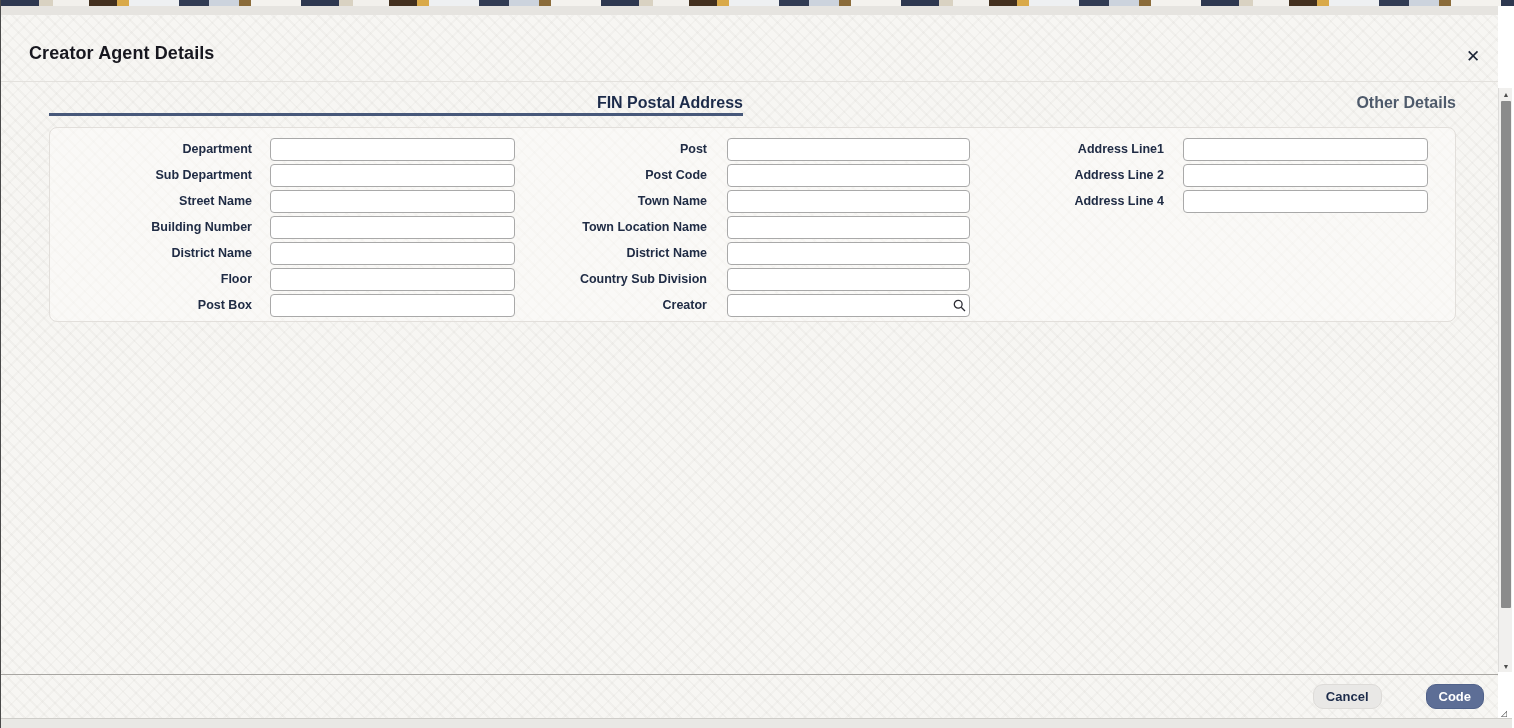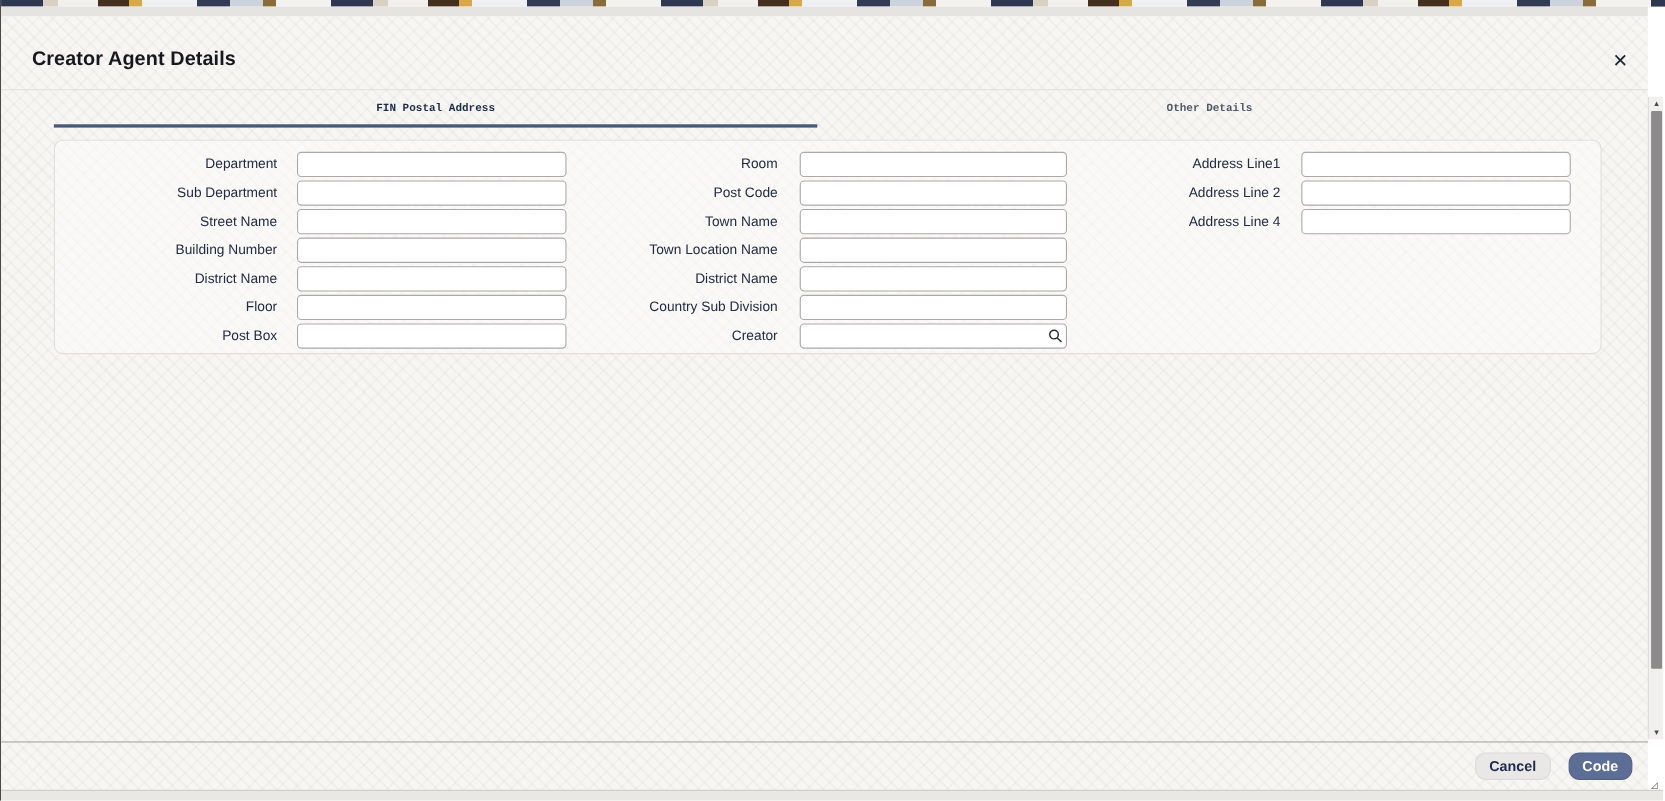--- a/index.html
+++ b/index.html
@@ -43,42 +43,42 @@
     position:absolute; left:1458px; top:42px; width:28px; height:28px;
     display:flex; align-items:center; justify-content:center;
     font-size:17px; color:#1c2536; cursor:pointer;
   }
   .header-divider {
     position:absolute; left:0; top:81px; width:1497px; height:1px; background:#e3e1dd;
   }
 
   .tabbar { position:absolute; left:48px; top:88px; width:1407px; height:28px; display:flex; }
   .tab {
-    flex:0 0 50%; text-align:center; font-size:10px; padding-top:6px;
-    color:#4e5a6b; font-weight:600; cursor:pointer; height:28px;font-family:Liberation Mono, monospace;
+    flex:0 0 50%; text-align:right; font-size:16px; padding-top:6px;
+    color:#4e5a6b; font-weight:600; cursor:pointer; height:28px;
   }
   .tab.active {
     color:var(--tab-active-text,#1c2b4a); font-weight:700;
     border-bottom:3px solid var(--accent-underline,#47587a);
   }
   .tab:first-child { flex-basis:694px; }
   .tab:last-child  { flex-basis:713px; }
 
   .panel {
     position:absolute; left:48px; top:127px; width:1407px; height:195px;
     background:rgba(253,252,250,0.55);
     border:1px solid #e2dfdb; border-radius:8px;
   }
   .col { position:absolute; top:10px; display:flex; flex-direction:column; gap:3px; }
   .col-1 { left:10px; }
   .col-2 { left:430px; }
   .col-3 { left:950px; }
   .row { display:flex; align-items:center; height:23px; }
   .lbl {
-    font-size:12.5px; font-weight:400; color:var(--label-text,#202c45);
+    font-size:12.5px; font-weight:700; color:var(--label-text,#202c45);
     text-align:right; line-height:23px;
   }
   .col-1 .lbl { width:192px; margin-right:18px; }
   .col-2 .lbl { width:227px; margin-right:20px; }
   .col-3 .lbl { width:164px; margin-right:19px; }
   .inp, .inp-wrap {
     height:23px; background:#ffffff;
     border:1px solid #a9a9a9; border-radius:4px;
   }
   .col-1 .inp { width:245px; }
@@ -91,21 +91,21 @@
 
   .footer-divider {
     position:absolute; left:0; top:674px; width:1497px; height:1px; background:#a8a6a2;
   }
   .footer {
     position:absolute; top:684px; right:30px; display:flex; gap:16px; align-items:center;
   }
   .btn {
     height:25px; border-radius:10px; font-size:13px; font-weight:700;
     font-family:"Liberation Sans","DejaVu Sans",sans-serif;
-    padding:0 12px; cursor:pointer;
+    padding:0 12px; cursor:pointer;margin-left:28px;
   }
   .btn.cancel { background:#e9e8e6; border:1px solid #dddbd8; color:#1c2b4a; }
   .btn.save   { background:var(--save-bg,#5d6e96); border:1px solid #51628a; color:#ffffff; }
 
   
   .vscroll {
     position:absolute; left:1497px; top:88px; width:14px; height:584px;
     background:#f1f0ee; border-left:1px solid #dddcda;
   }
   .vscroll .arrow {
@@ -177,21 +177,21 @@
         <input class="inp" value="" style="">
       </div>
       <div class="row">
         <label class="lbl">Post Box</label>
         <input class="inp" value="" style="">
       </div>
     </div>
 
     <div class="col col-2">
       <div class="row">
-        <label class="lbl">Room</label>
+        <label class="lbl">Post</label>
         <input class="inp" value="" style="">
       </div>
       <div class="row">
         <label class="lbl">Post Code</label>
         <input class="inp" value="" style="">
       </div>
       <div class="row">
         <label class="lbl">Town Name</label>
         <input class="inp" value="" style="">
       </div>

